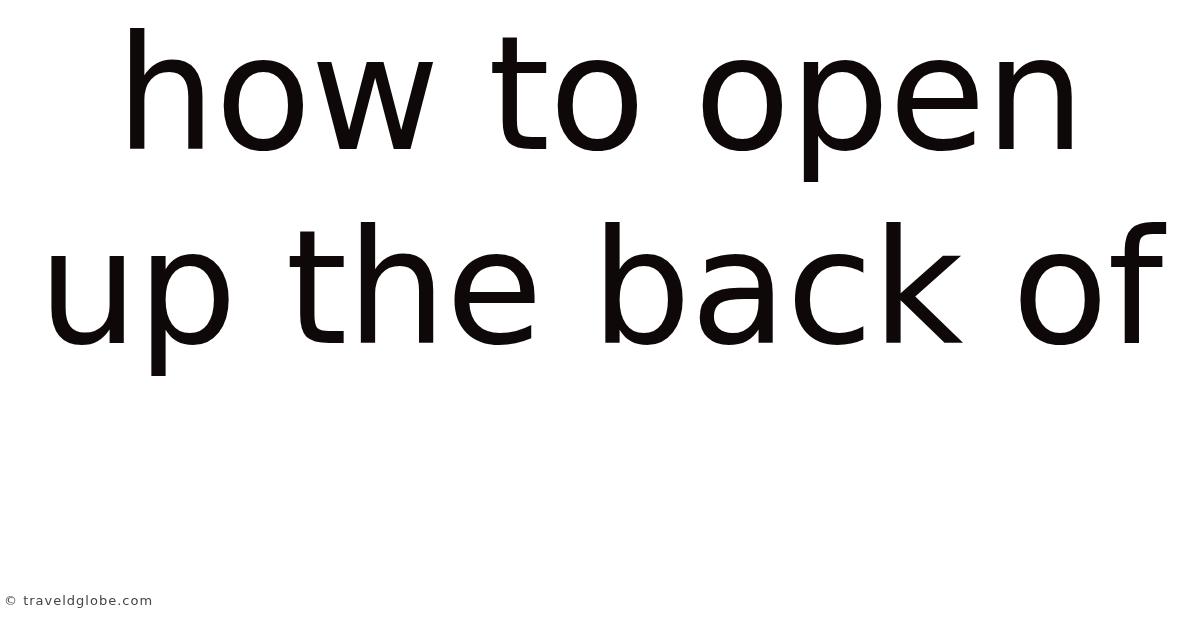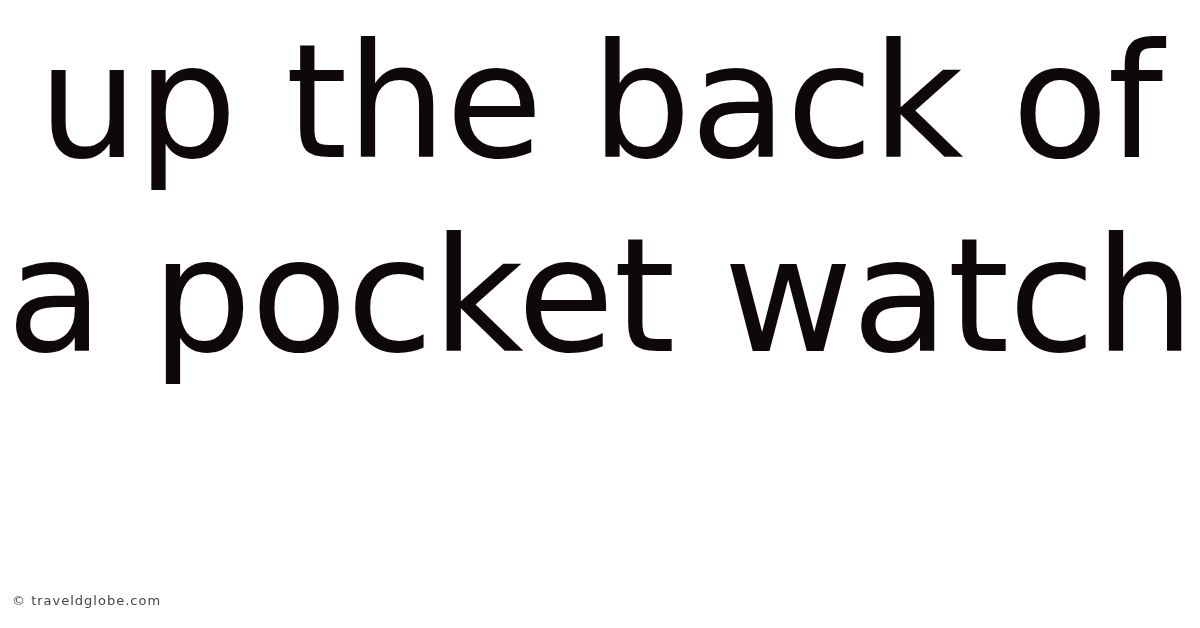--- a/index.html
+++ b/index.html
@@ -32,31 +32,31 @@
     }
     .headline .line {
       display: block;
       white-space: nowrap;
       height: 184px;
       margin-top: 10px;
     }
     .headline .line-1 { margin-top: 2px; }
     .watermark {
       position: absolute;
-      left: 12px;
+      left: 4px;
       top: 593px;
       font-family: "DejaVu Sans", sans-serif;
       font-size: 13px;
       color: #444444;
       letter-spacing: 1px;
       white-space: nowrap;
     }
   </style>
 </head>
 <body>
 
 <div class="canvas">
   <h1 class="headline">
+    <span class="line line-1">how to open</span>
     <span class="line line-2">up the back of</span>
-    <span class="line line-3">a pocket watch</span>
   </h1>
   <div class="watermark">© traveldglobe.com</div>
 </div>
 
 </body></html>

